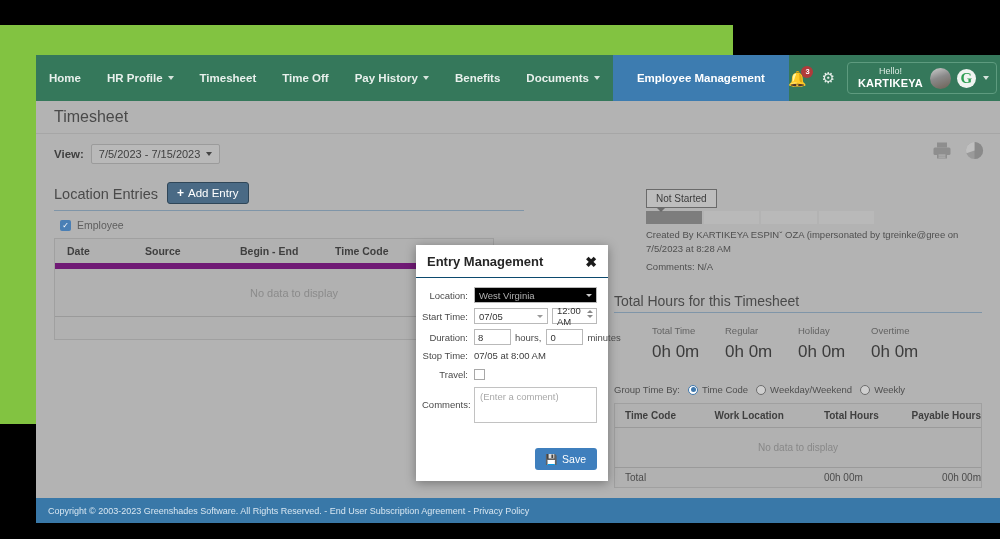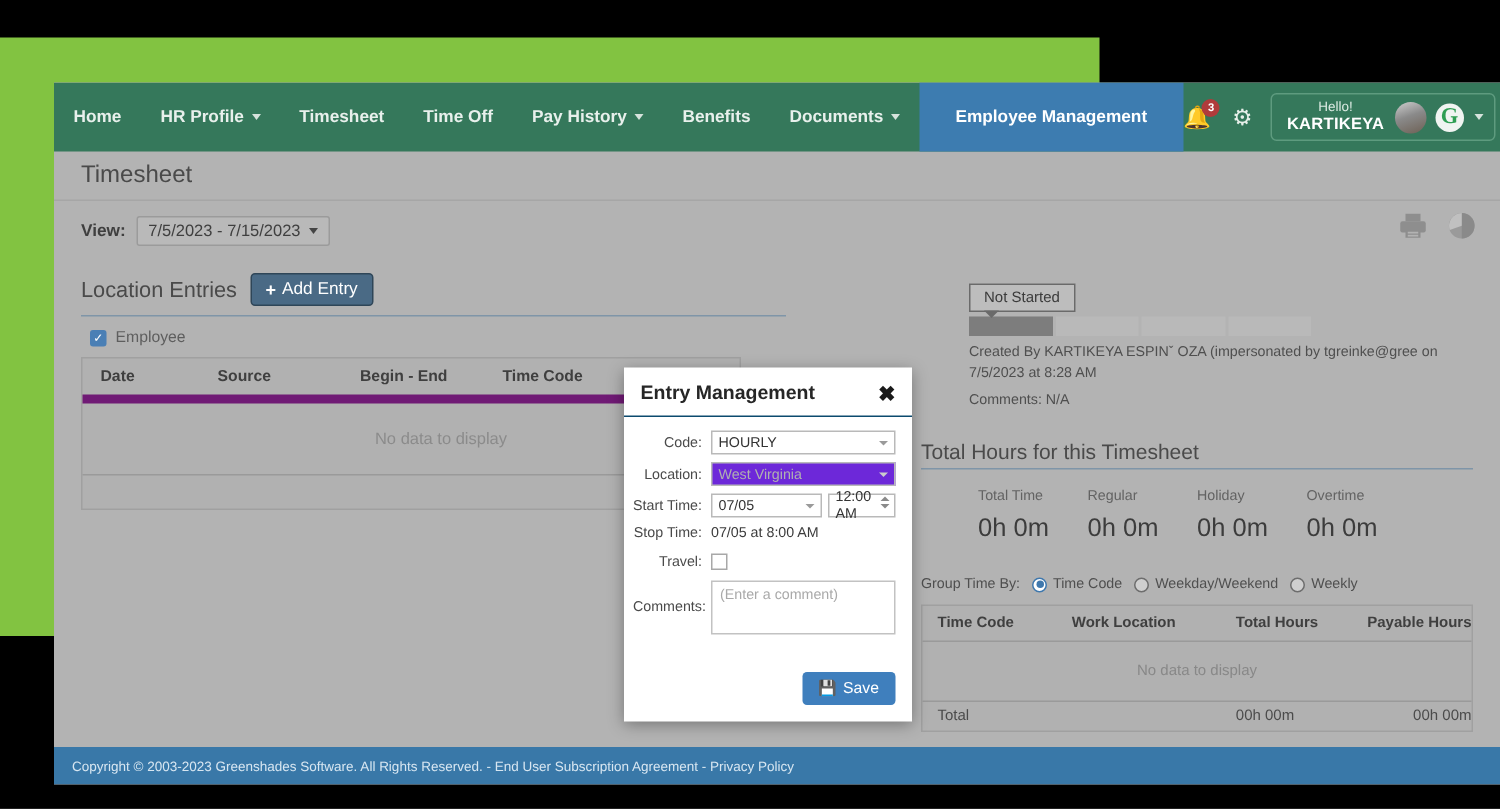--- a/index.html
+++ b/index.html
@@ -300,21 +300,21 @@
     font-size: 9.5px; color: #333; height: 16px;
     display: flex; align-items: center; padding: 0 4px;
     position: relative; cursor: pointer;
   }
   .sel .dcaret {
     position: absolute; right: 4px;
     border-left: 3px solid transparent;
     border-right: 3px solid transparent;
     border-top: 3.5px solid #9a9a9a;
   }
-  .sel.disabled { background: #6d28d9; color: #b0b0b0; }
+  .sel.disabled { background: #000000; color: #b0b0b0; }
   .sel.disabled .dcaret { border-top-color: #cccccc; }
   .sel-sm { width: 74px; flex: none; margin-right: 4px; }
   .spin {
     flex: 1; border: 1px solid #b9b9b9; background: #fff;
     font-size: 9.5px; color: #333; height: 16px;
     display: flex; align-items: center; padding: 0 4px;
     position: relative;
   }
   .spin-arrows {
     position: absolute; right: 3px; top: 1px;
@@ -545,29 +545,20 @@
         </div>
       </div>
 
       <div class="modal">
         <div class="modal-head">
           <div class="modal-title">Entry Management</div>
           <div class="modal-close">✖</div>
         </div>
         <div class="modal-body">
 
-          <div class="frow">
-            <div class="flabel">Code:</div>
-            <div class="fctl">
-              <div class="sel">
-                <span>HOURLY</span>
-                <span class="dcaret"></span>
-              </div>
-            </div>
-          </div>
 
           <div class="frow">
             <div class="flabel">Location:</div>
             <div class="fctl">
               <div class="sel disabled">
                 <span>West Virginia</span>
                 <span class="dcaret"></span>
               </div>
             </div>
           </div>
@@ -582,20 +573,33 @@
               <div class="spin">
                 <span>12:00 AM</span>
                 <span class="spin-arrows">
                   <span class="sp-up"></span>
                   <span class="sp-dn"></span>
                 </span>
               </div>
             </div>
           </div>
 
+          <div class="frow">
+            <div class="flabel">Duration:</div>
+            <div class="fctl">
+              <div class="num-in">
+                <span>8</span>
+              </div>
+              <span class="unit">hours,</span>
+              <div class="num-in">
+                <span>0</span>
+              </div>
+              <span class="unit">minutes</span>
+            </div>
+          </div>
 
           <div class="frow">
             <div class="flabel">Stop Time:</div>
             <div class="fctl">
               <span class="static-val">07/05 at 8:00 AM</span>
             </div>
           </div>
 
           <div class="frow" style="margin-top:8px;">
             <div class="flabel">Travel:</div>

